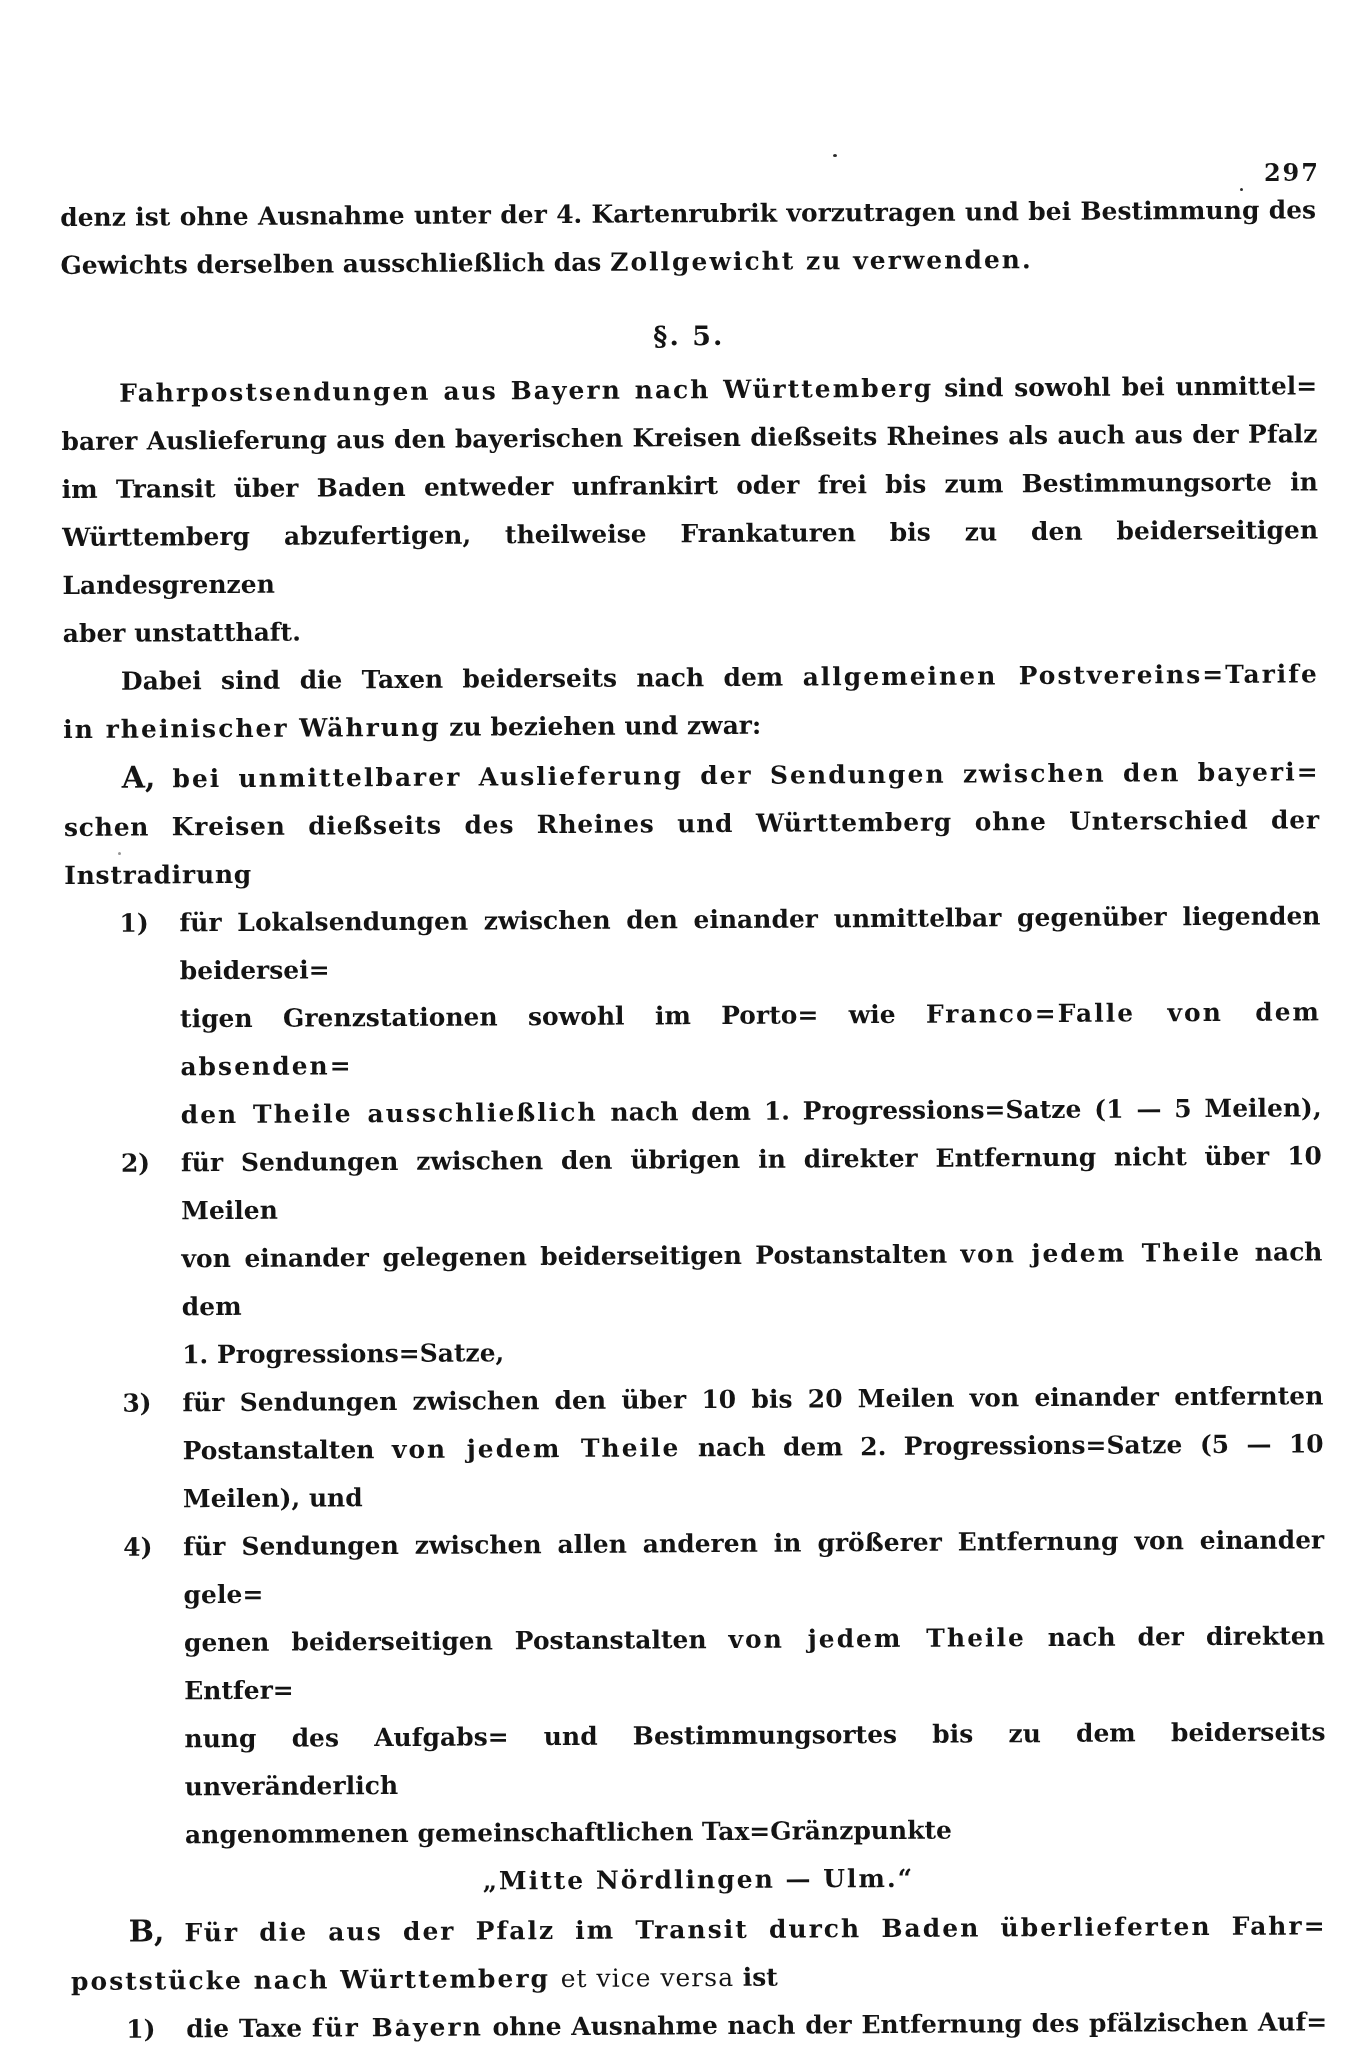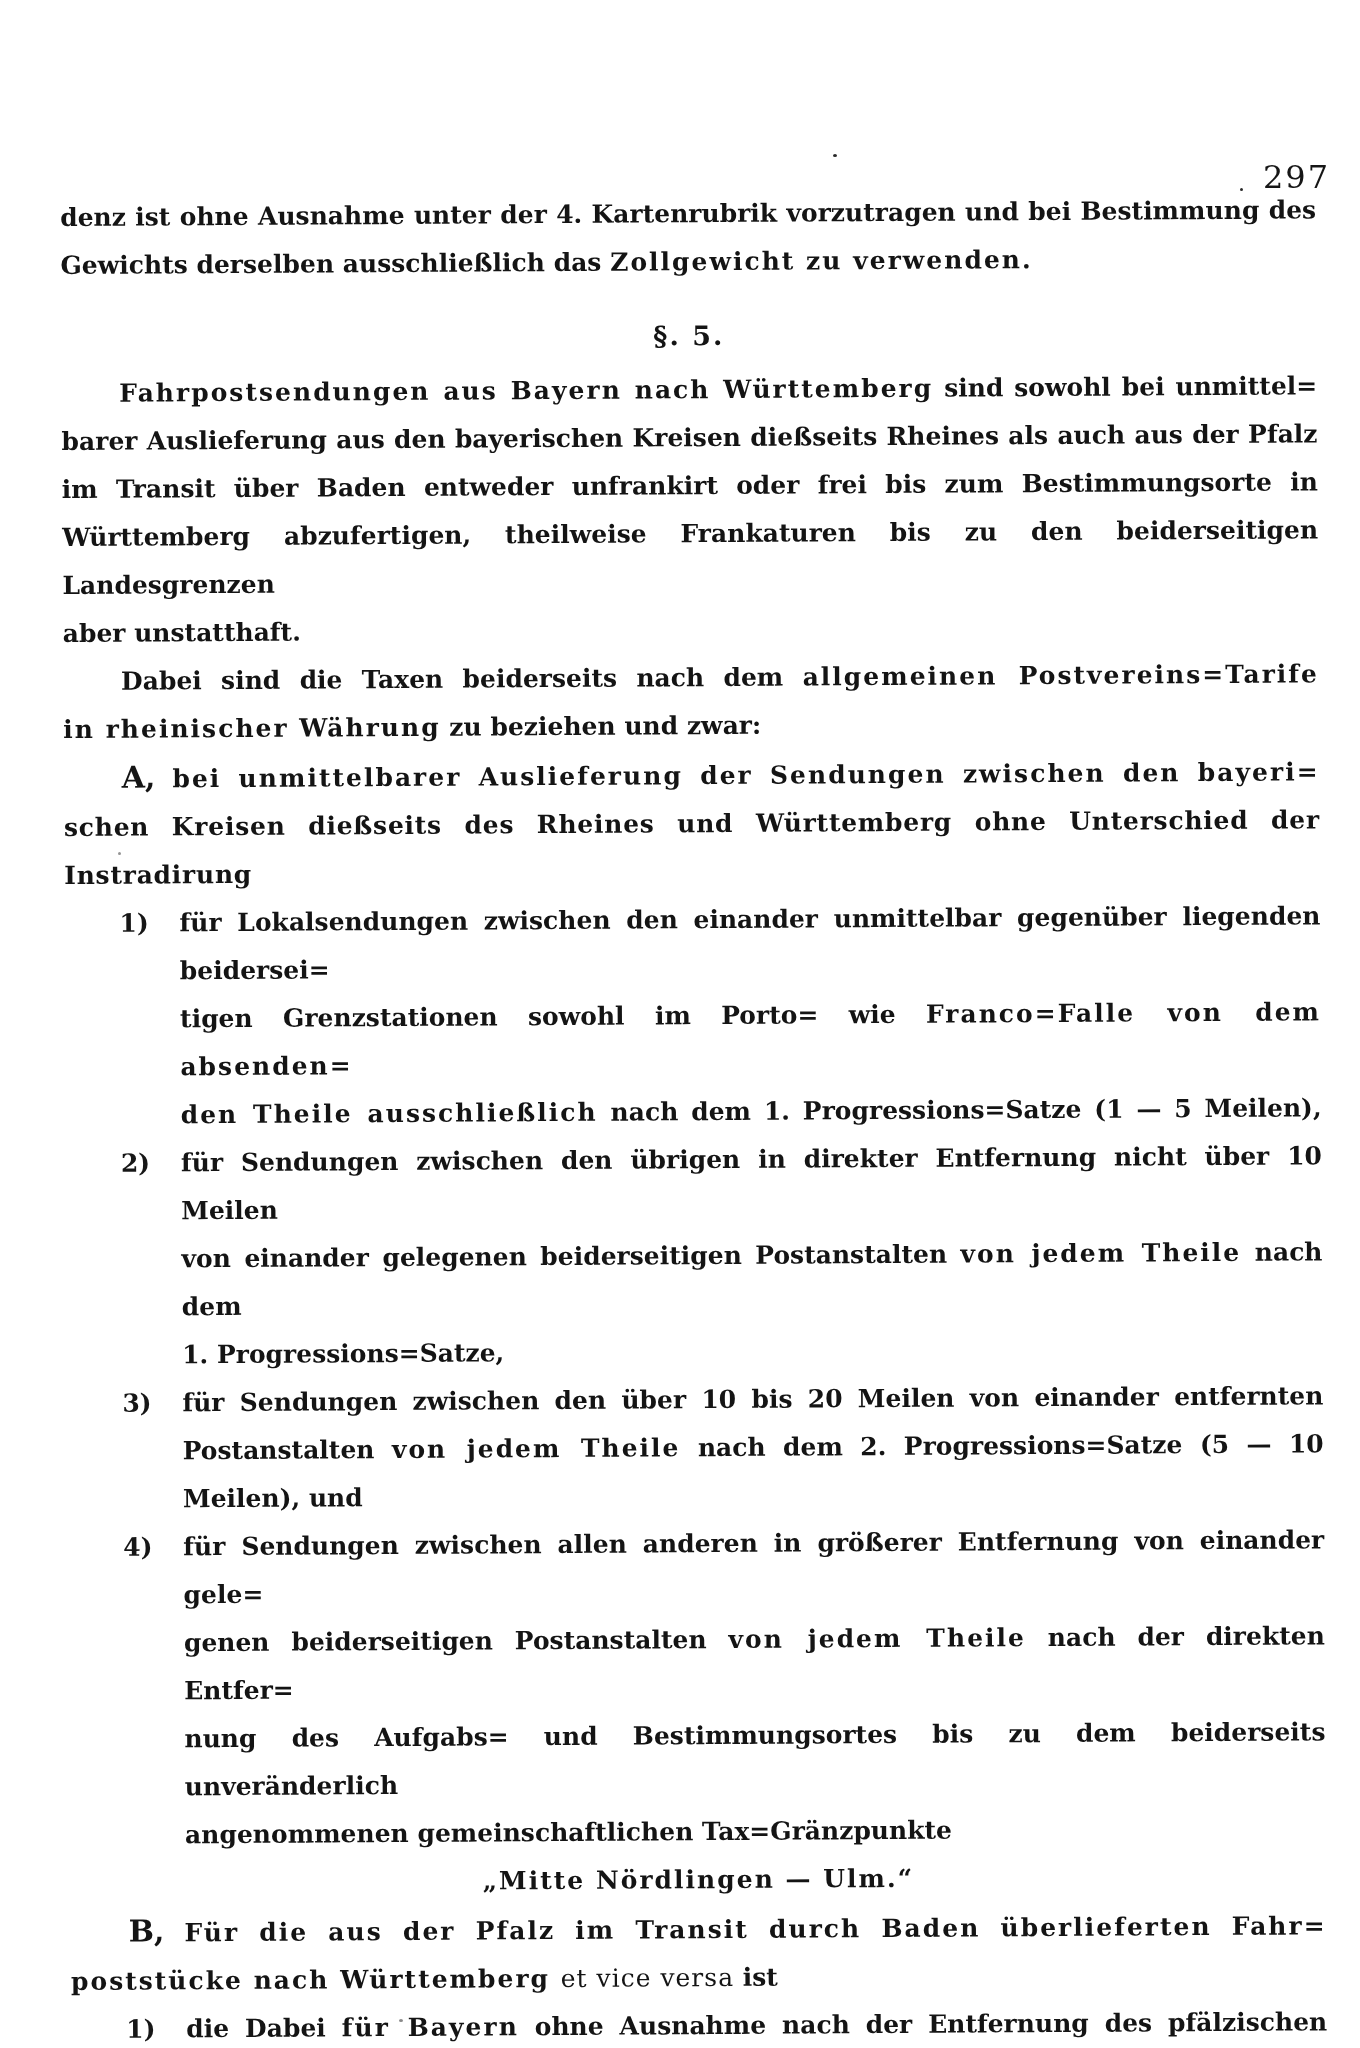--- a/index.html
+++ b/index.html
@@ -10,23 +10,23 @@
   }
   .page{
     position:relative;
     width:1360px;height:2048px;
     background:#ffffff;
     overflow:hidden;
     color:#161616;
   }
   .pagenum{
     position:absolute;
-    top:158px;right:30px;
-    font-size:32px;
-    font-weight:400;
+    top:158px;right:40px;
+    font-size:24px;
+    font-weight:700;
     letter-spacing:2px;
   }
   .text{
     position:absolute;
     left:60px;top:194px;
     width:1256px;
     transform:rotate(-0.35deg);
     transform-origin:0 0;
   }
   .line{
@@ -108,21 +108,21 @@
       </div>
       <div>
         <div class="line short center"><span class="sp">„Mitte Nördlingen — Ulm.“</span></div>
       </div>
       <div>
         <div class="line indent"><span class="cap">B, </span><span class="sp">Für die aus der Pfalz im Transit durch Baden überlieferten Fahr=</span></div>
         <div class="line short"><span class="sp">poststücke nach Württemberg </span><span class="an">et vice versa</span><span> ist</span></div>
       </div>
       <div class="item">
         <span class="num">1)</span>
-        <div class="line"><span>die Dabei </span><span class="sp">für Bayern</span><span> ohne Ausnahme nach der Entfernung des pfälzischen Auf=</span></div>
+        <div class="line"><span>die Taxe </span><span class="sp">für Bayern</span><span> ohne Ausnahme nach der Entfernung des pfälzischen Auf=</span></div>
         <div class="line"></div>
       </div>
     </div>
   <div class="speck" style="left:833px;top:154px;width:4px;height:3px;"></div>
   <div class="speck" style="left:1240px;top:188px;width:3px;height:3px;"></div>
   <div class="speck" style="left:399px;top:2019px;width:4px;height:3px;opacity:.55;"></div>
   <div class="speck" style="left:118px;top:852px;width:3px;height:3px;opacity:.5;"></div>
 </div>
 
 </body></html>

